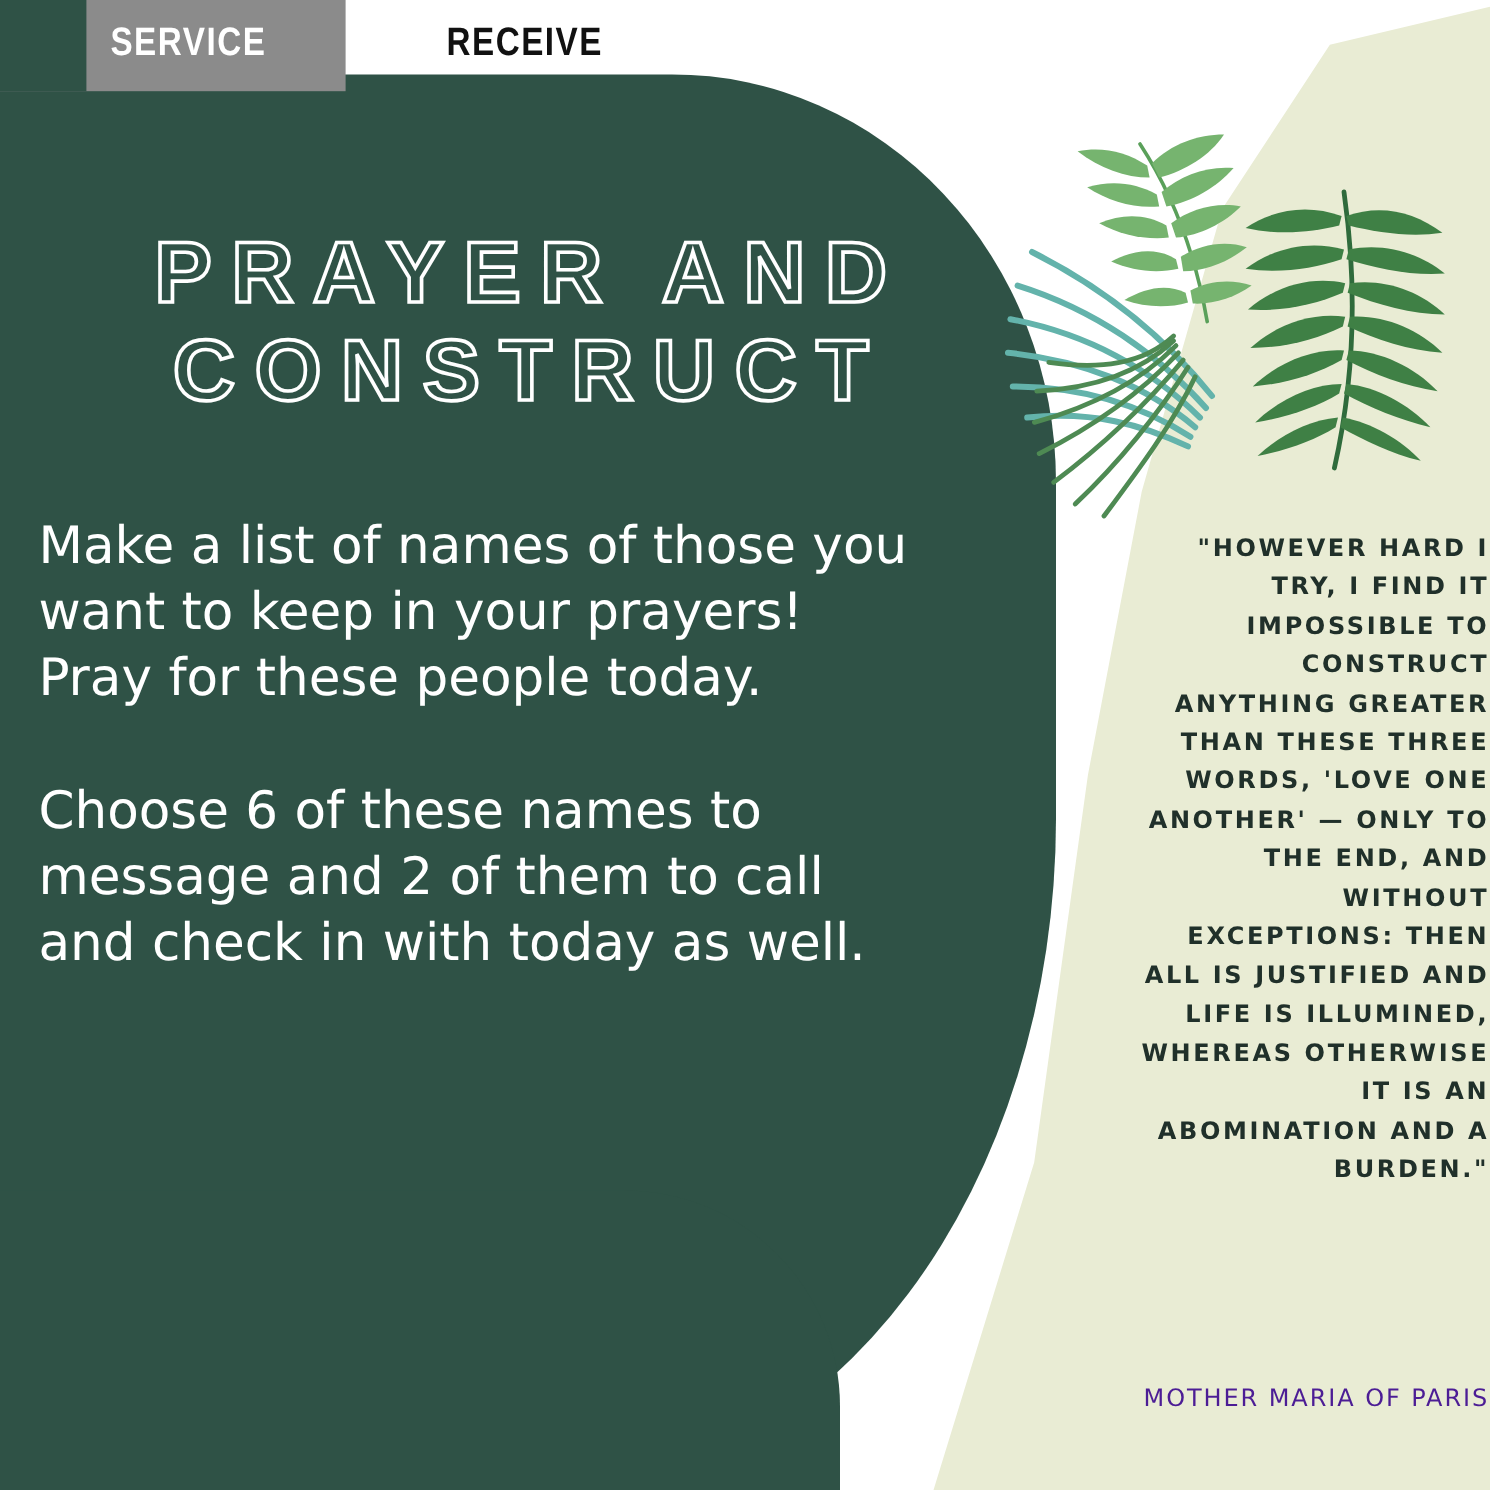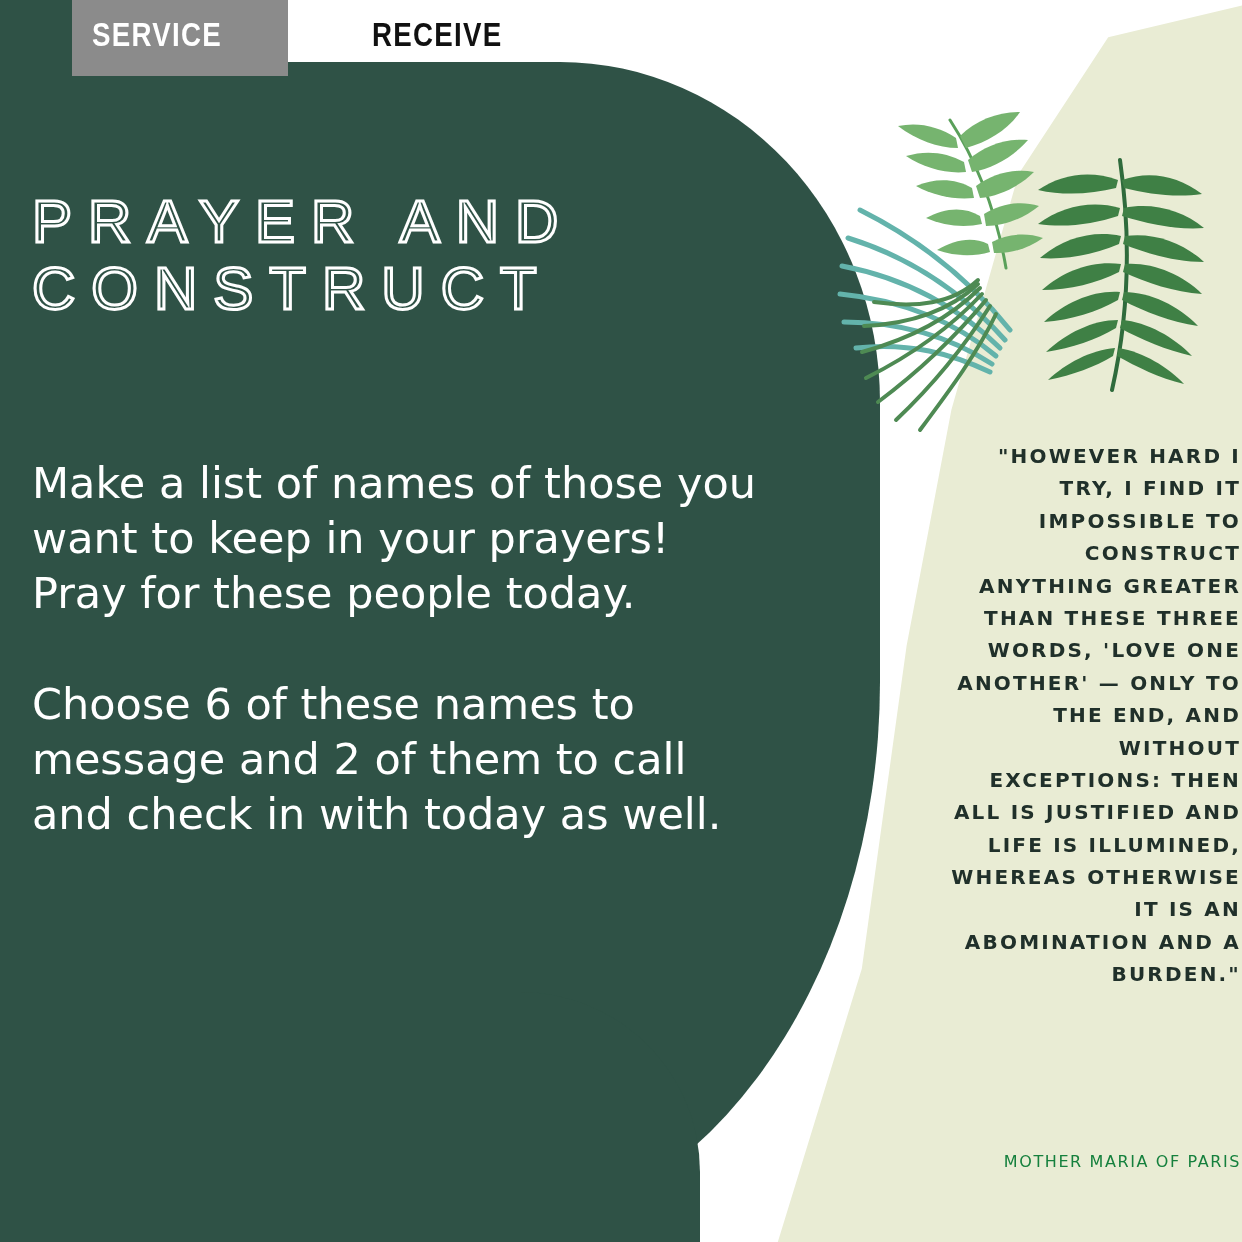--- a/index.html
+++ b/index.html
@@ -119,31 +119,32 @@
   .headline {
     position: absolute;
     left: 32px;
     top: 188px;
     z-index: 30;
     width: 820px;
   }
   .headline-line {
     color: transparent;
     -webkit-text-stroke: 3px #ffffff;
-    font-size: 60px;
-    font-weight: normal;
+    font-size: 72px;
+    font-weight: bold;
     letter-spacing: 16px;
     line-height: 1.12;
     font-family: "Liberation Sans", sans-serif;
     white-space: nowrap;
+    text-align: center;
   }
   .body-text {
     position: absolute;
     left: 32px;
-    top: 456px;
+    top: 428px;
     width: 730px;
     z-index: 30;
     color: #ffffff;
     font-size: 43px;
     line-height: 1.28;
     font-family: "DejaVu Sans", sans-serif;
     font-weight: 400;
   }
   .body-text p {
     margin: 0 0 56px 0;
@@ -164,22 +165,22 @@
     text-align: right;
     font-weight: bold;
     font-family: "DejaVu Sans", sans-serif;
   }
   .attribution {
     position: absolute;
     right: 24px;
     top: 1150px;
     width: 300px;
     z-index: 30;
-    color: #15803d;
-    font-size: 16px;
+    color: #4c1d95;
+    font-size: 20px;
     line-height: 1.5;
     letter-spacing: 1.6px;
     text-align: right;
     font-family: "DejaVu Sans", sans-serif;
   }
 </style>
 </head>
 <body>
 
 <div class="canvas">

